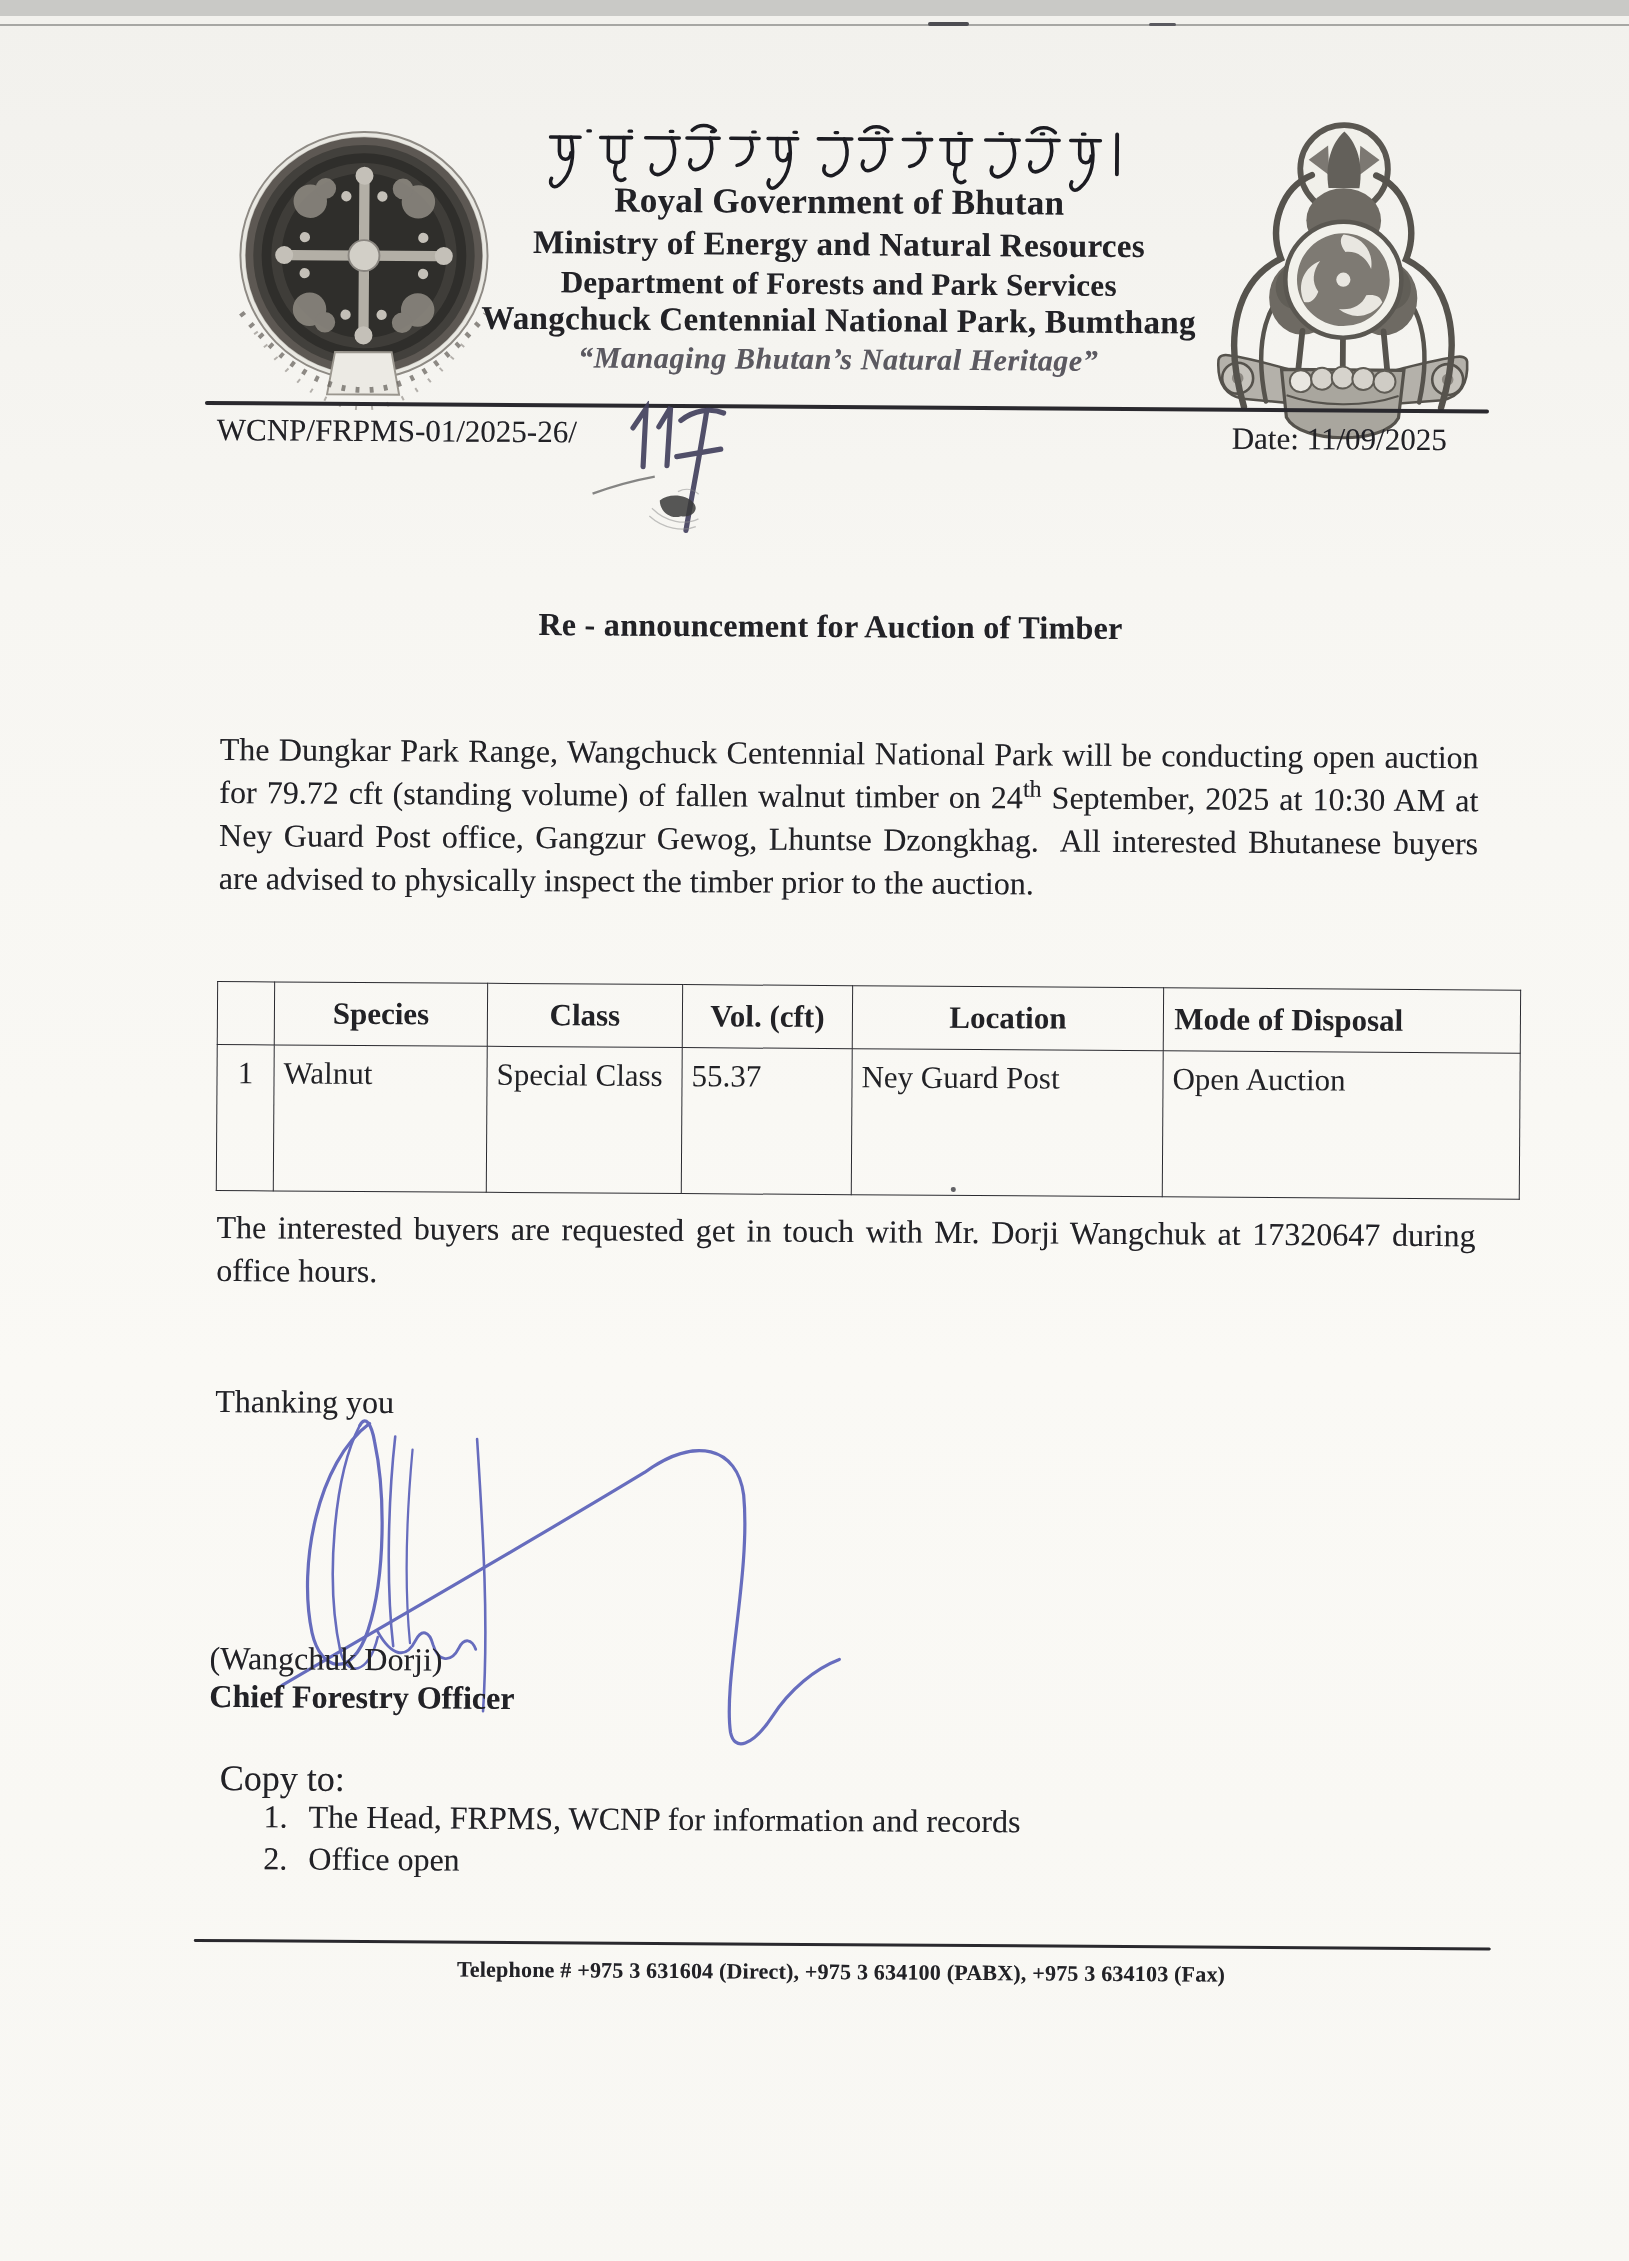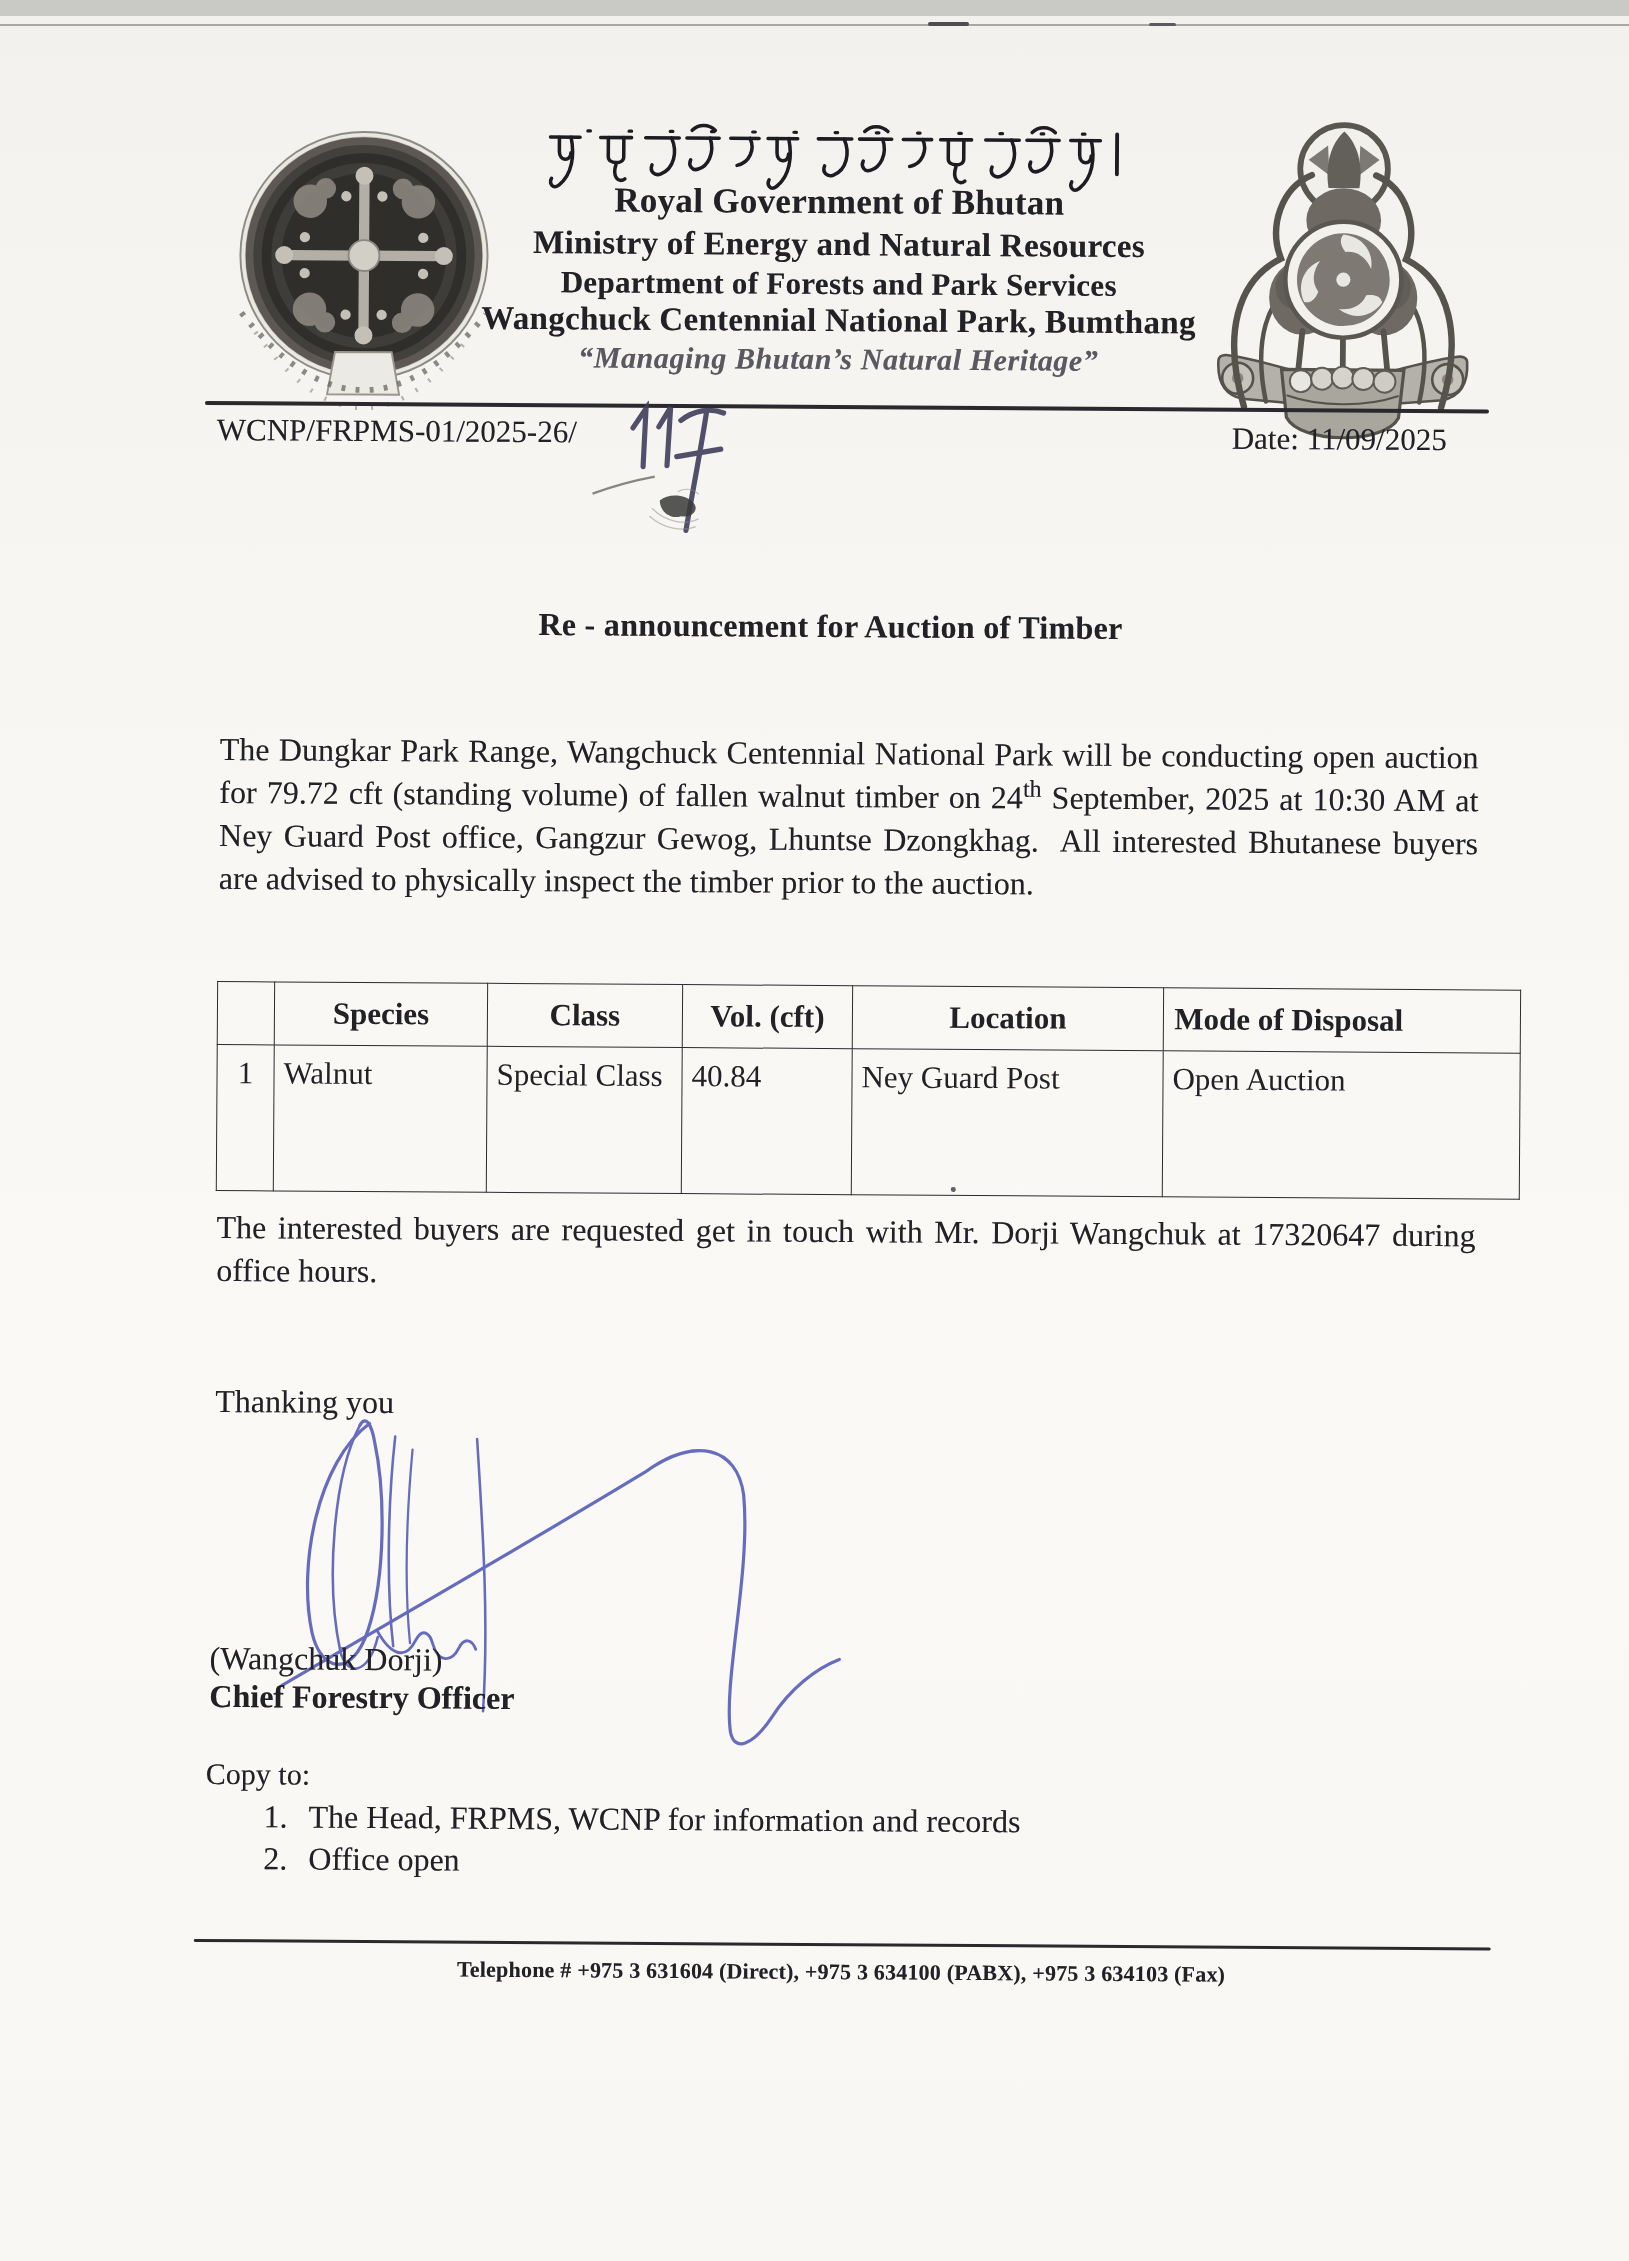--- a/index.html
+++ b/index.html
@@ -36,21 +36,21 @@
   .tbl{left:221px;top:965px;}
   table{border-collapse:collapse;table-layout:fixed;width:1302px;}
   th,td{border:1.9px solid #2b2b30;font-size:31px;overflow:hidden;}
   th{font-weight:700;height:57px;padding:2.6px 5.2px;}
   td{vertical-align:top;height:124px;padding:10.3px 9px;}
   th.left{text-align:left;padding-left:10.3px;}
   td.cidx{text-align:center;padding-left:2.6px;padding-right:2.6px;}
   .thanks{left:222px;top:1367px;font-size:32px;}
   .signame{left:218px;top:1624px;font-size:32px;}
   .sigtitle{left:218px;top:1662px;font-size:32px;font-weight:700;}
-  .copyto{left:215px;top:1741px;font-size:30px;}
+  .copyto{left:229px;top:1741px;font-size:36px;}
   .citem{font-size:32px;}
   .citem .num{display:inline-block;width:45px;}
   .ci1{left:273px;top:1782px;}
   .ci2{left:273px;top:1824px;}
   .tel{left:222px;top:1939px;width:1259px;text-align:center;font-size:22px;font-weight:700;letter-spacing:0.2px;}
   .hiddentext{color:transparent;text-shadow:none;}
   
   .edge-top{position:absolute;left:0;top:7.7px;width:1630px;height:1.9px;background:#8d8d8b;opacity:.75;}
   .edge-top-blip1{position:absolute;left:928px;top:6.4px;width:41px;height:3.9px;background:#4d4d52;border-radius:1.9px;}
   .edge-top-blip2{position:absolute;left:1149px;top:7px;width:27px;height:3.2px;background:#5a5a60;border-radius:1.9px;}
@@ -264,21 +264,21 @@
             <th>Vol. (cft)</th>
             <th>Location</th>
             <th class="left">Mode of Disposal</th>
           </tr>
         </thead>
         <tbody>
           <tr>
             <td class="cidx">1</td>
             <td>Walnut</td>
             <td>Special Class</td>
-            <td>40.84</td>
+            <td>55.37</td>
             <td>Ney Guard Post</td>
             <td>Open Auction</td>
           </tr>
         </tbody>
       </table>
     </div>
 
     <div class="abs speck"></div>
 
     <div class="abs txt bodytext para2">The interested buyers are requested get in touch with Mr. Dorji Wangchuk at 17320647 during office hours.</div>

